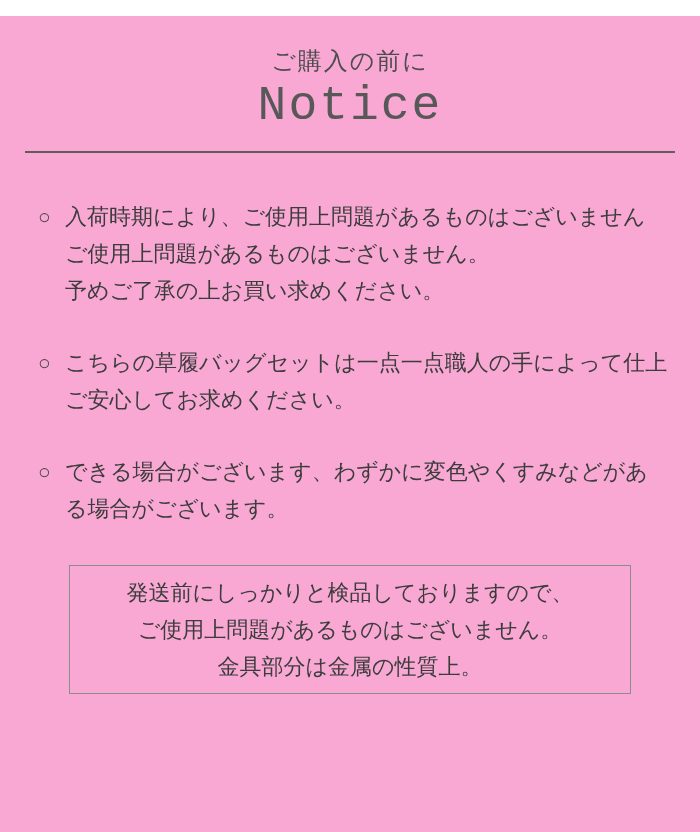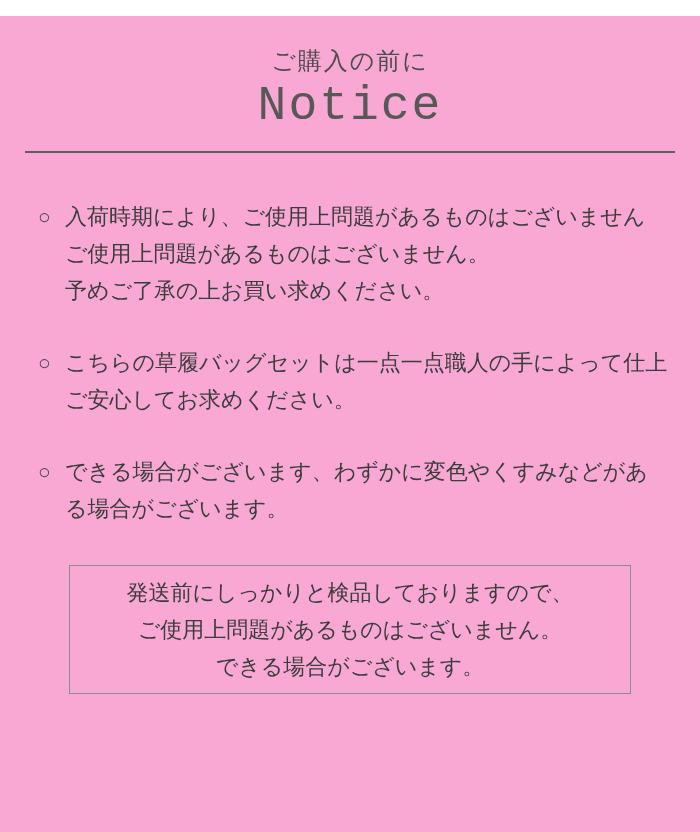--- a/index.html
+++ b/index.html
@@ -116,16 +116,16 @@
         <div>できる場合がございます、わずかに変色やくすみなどがあ</div>
         <div>る場合がございます。</div>
       </div>
     </section>
 
   </main>
 
   <div class="assurance-box">
     <div>発送前にしっかりと検品しておりますので、</div>
     <div>ご使用上問題があるものはございません。</div>
-    <div>できる場合がございます。</div>
+    <div>金具部分は金属の性質上。</div>
   </div>
 
 </div>
 
 </body></html>

